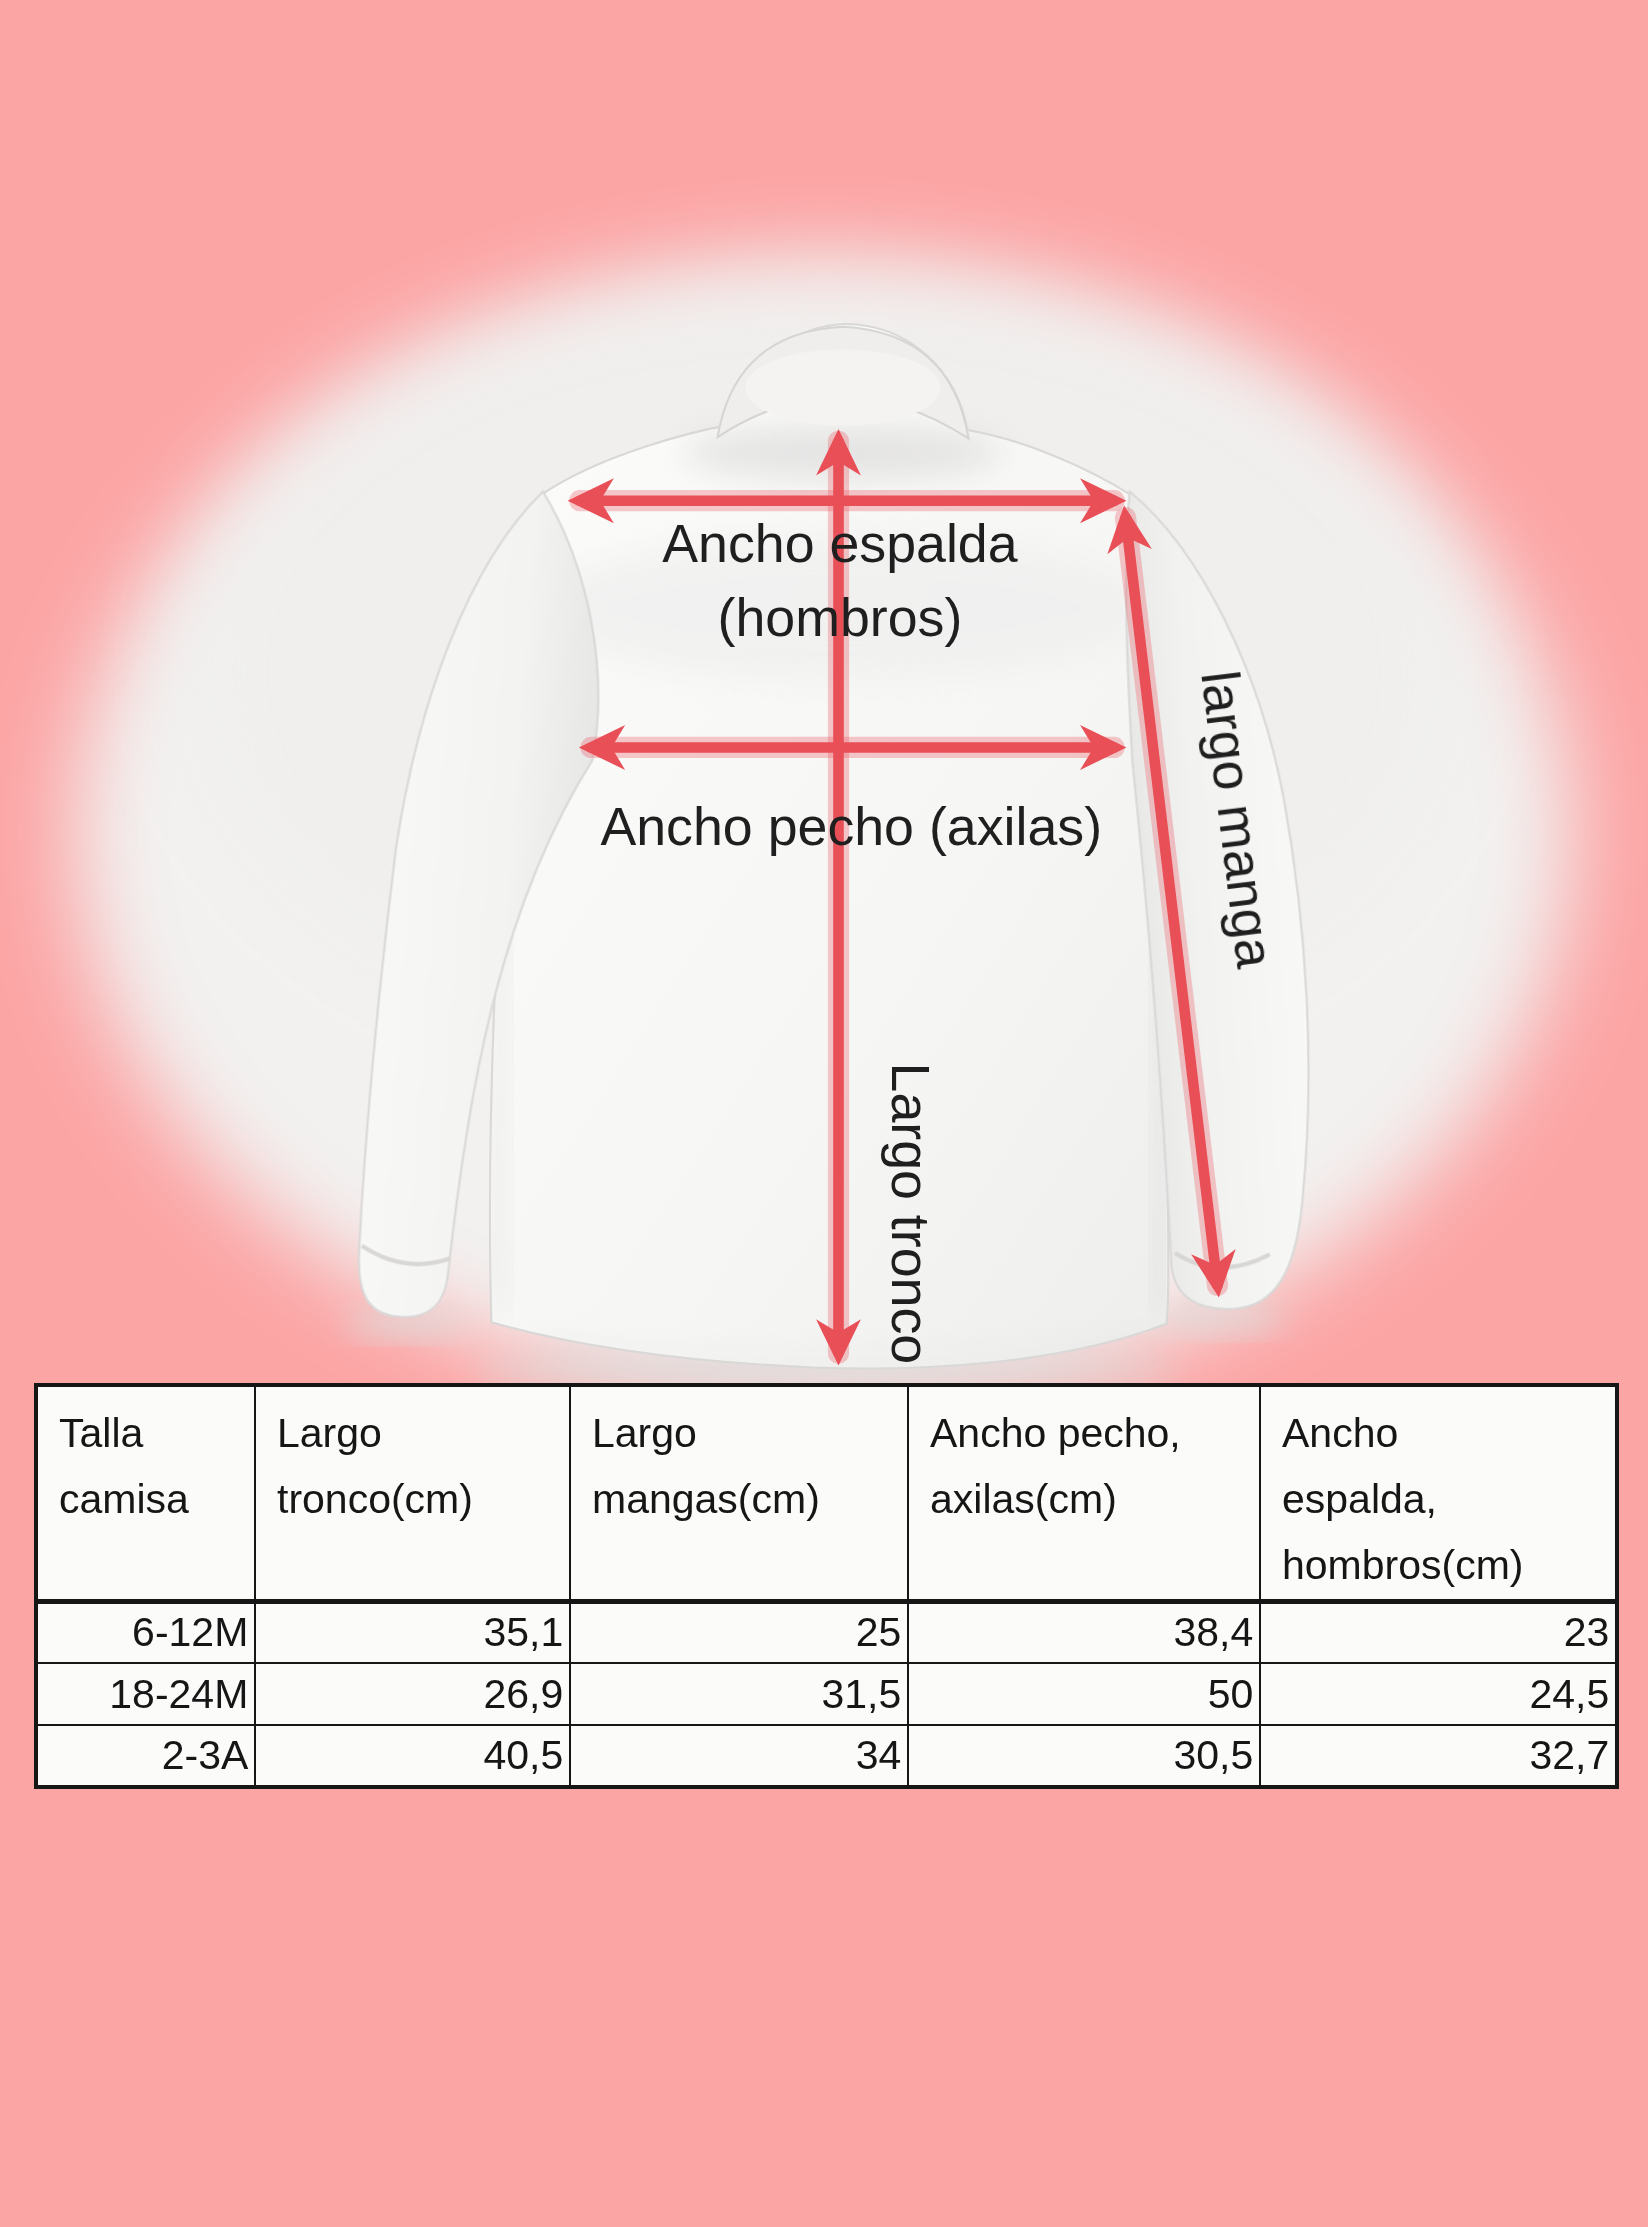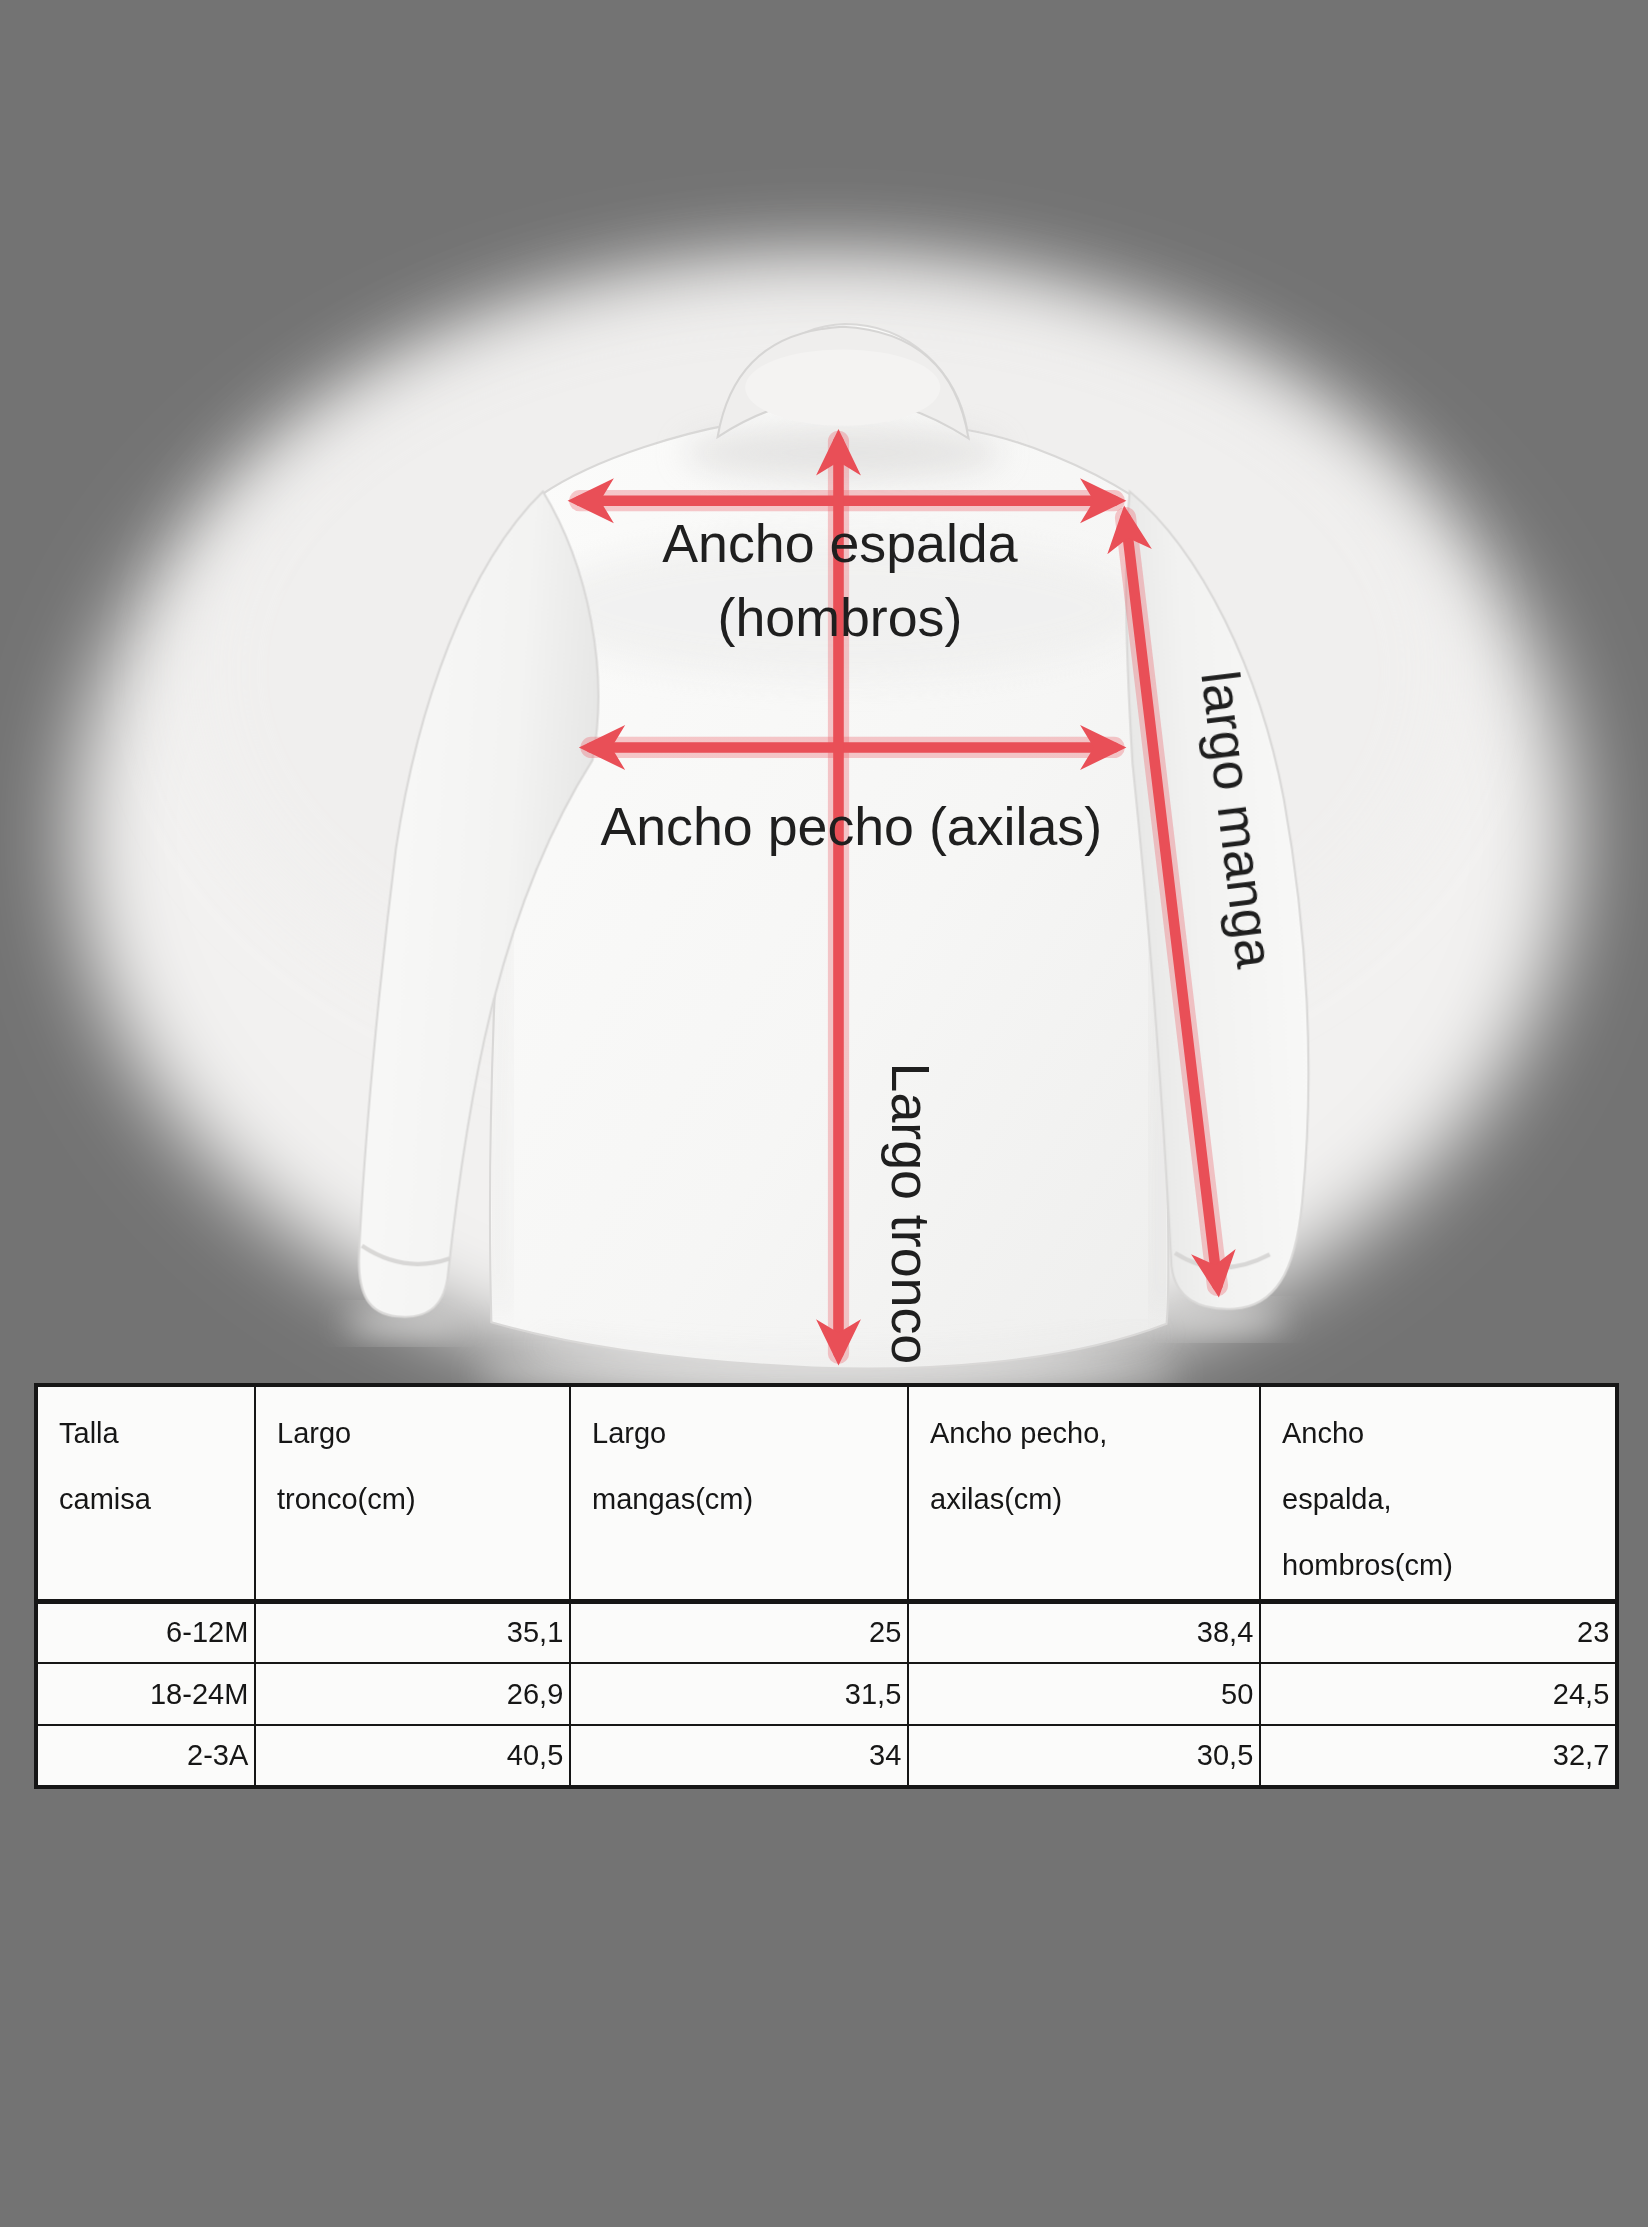--- a/index.html
+++ b/index.html
@@ -1,19 +1,19 @@
 <!DOCTYPE html>
 <html style="font-size:11.3px"><head>
 <meta charset="utf-8">
 <style>
   html,body{margin:0;padding:0;background:#fdfdfc;}
   .stage{
     position:relative;
     width:1648px;height:2227px;
-    background:#737373;
+    background:#fca5a5;
     overflow:hidden;
     font-family:"Liberation Sans", sans-serif;
   }
   #shirt-svg{position:absolute;left:0;top:0;}
   .diagram-label{
     fill:#1f1f1f;
     font-family:"Liberation Sans", sans-serif;
   }
   .label-big{font-size:76px;}
   .label-rot{font-size:76px;}
@@ -24,21 +24,21 @@
     left:34px;top:1383px;
     width:1582px;
     border-collapse:collapse;
     table-layout:fixed;
     background:#fbfbfa;
     color:#161616;
     border:4.2px solid #161616;
   }
   .size-table td{
     border:2.1px solid #161616;
-    font-size:29px;
+    font-size:41px;
     padding-left:21px;
     padding-right:5.7px;
     overflow:hidden;
   }
   .size-table thead td{
     vertical-align:top;
     padding-top:12.7px;
     line-height:66px;
     white-space:pre-line;
     height:188px;

